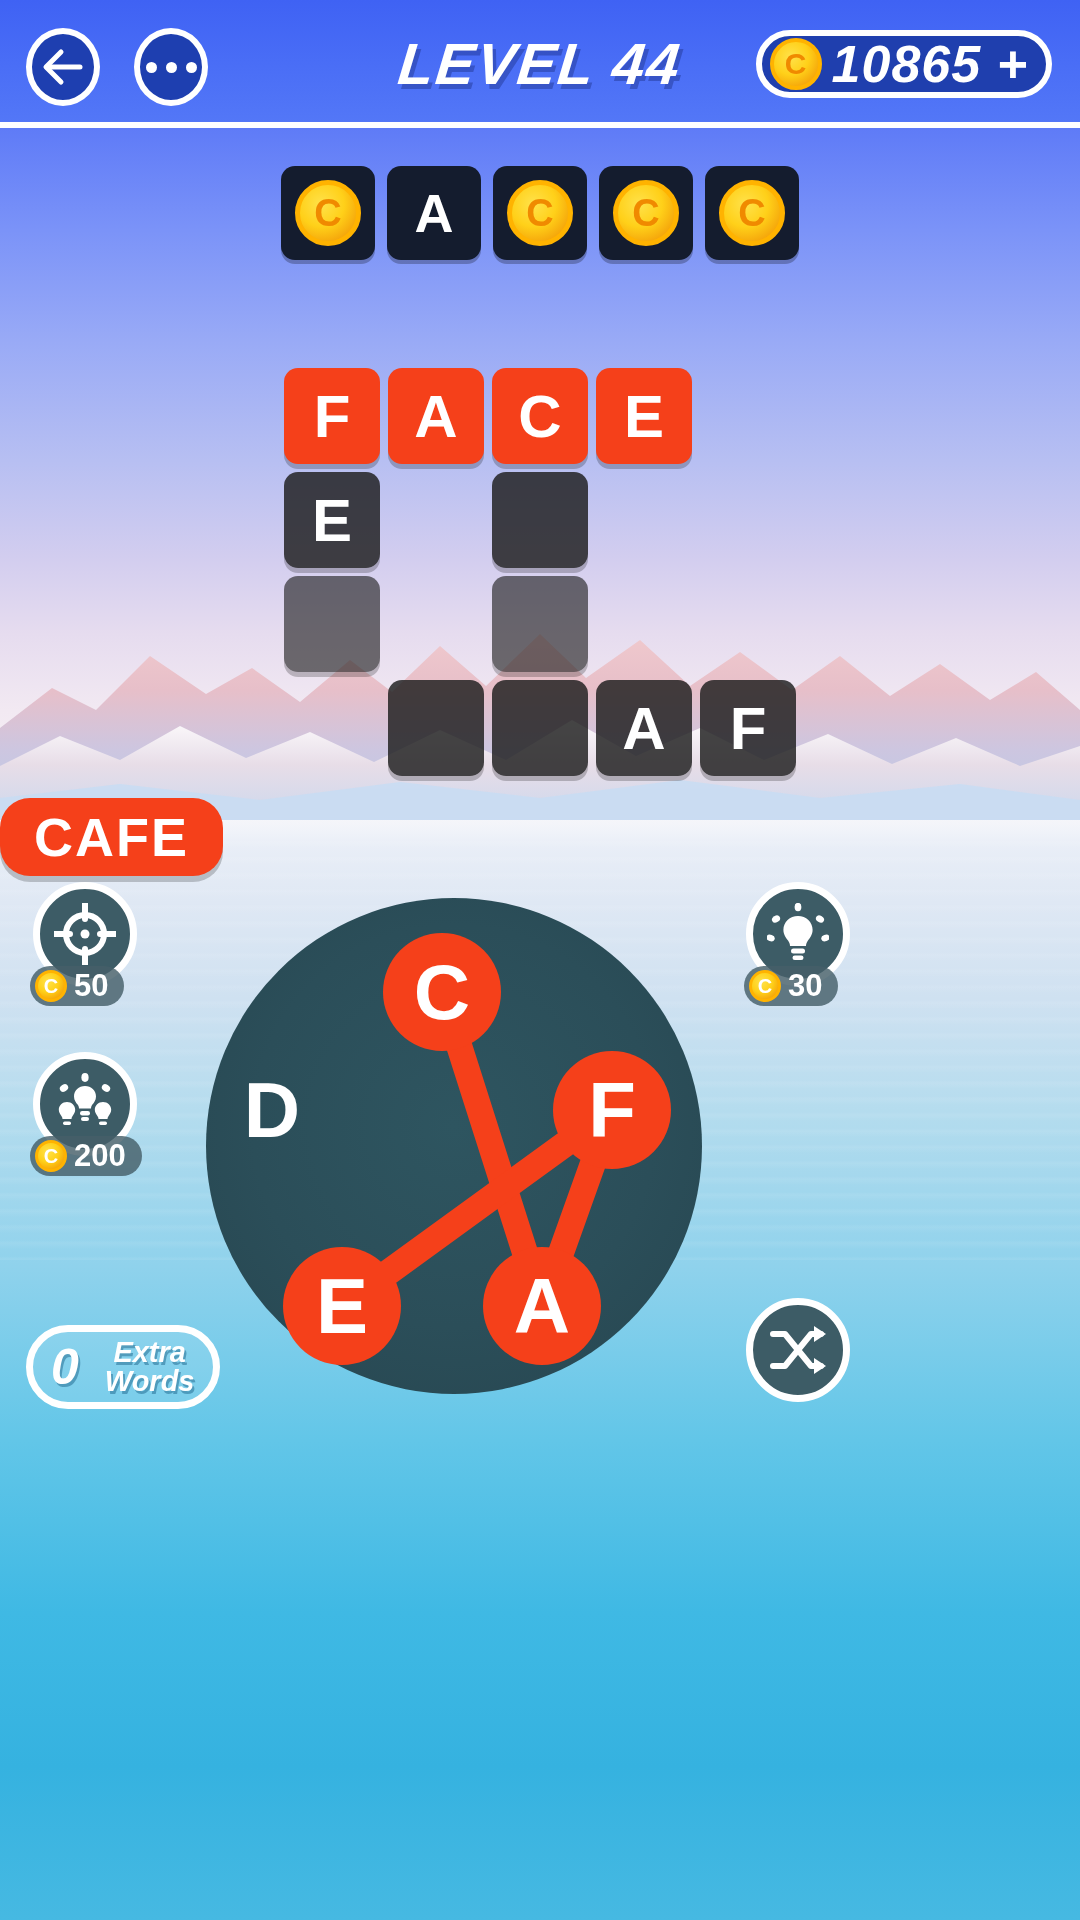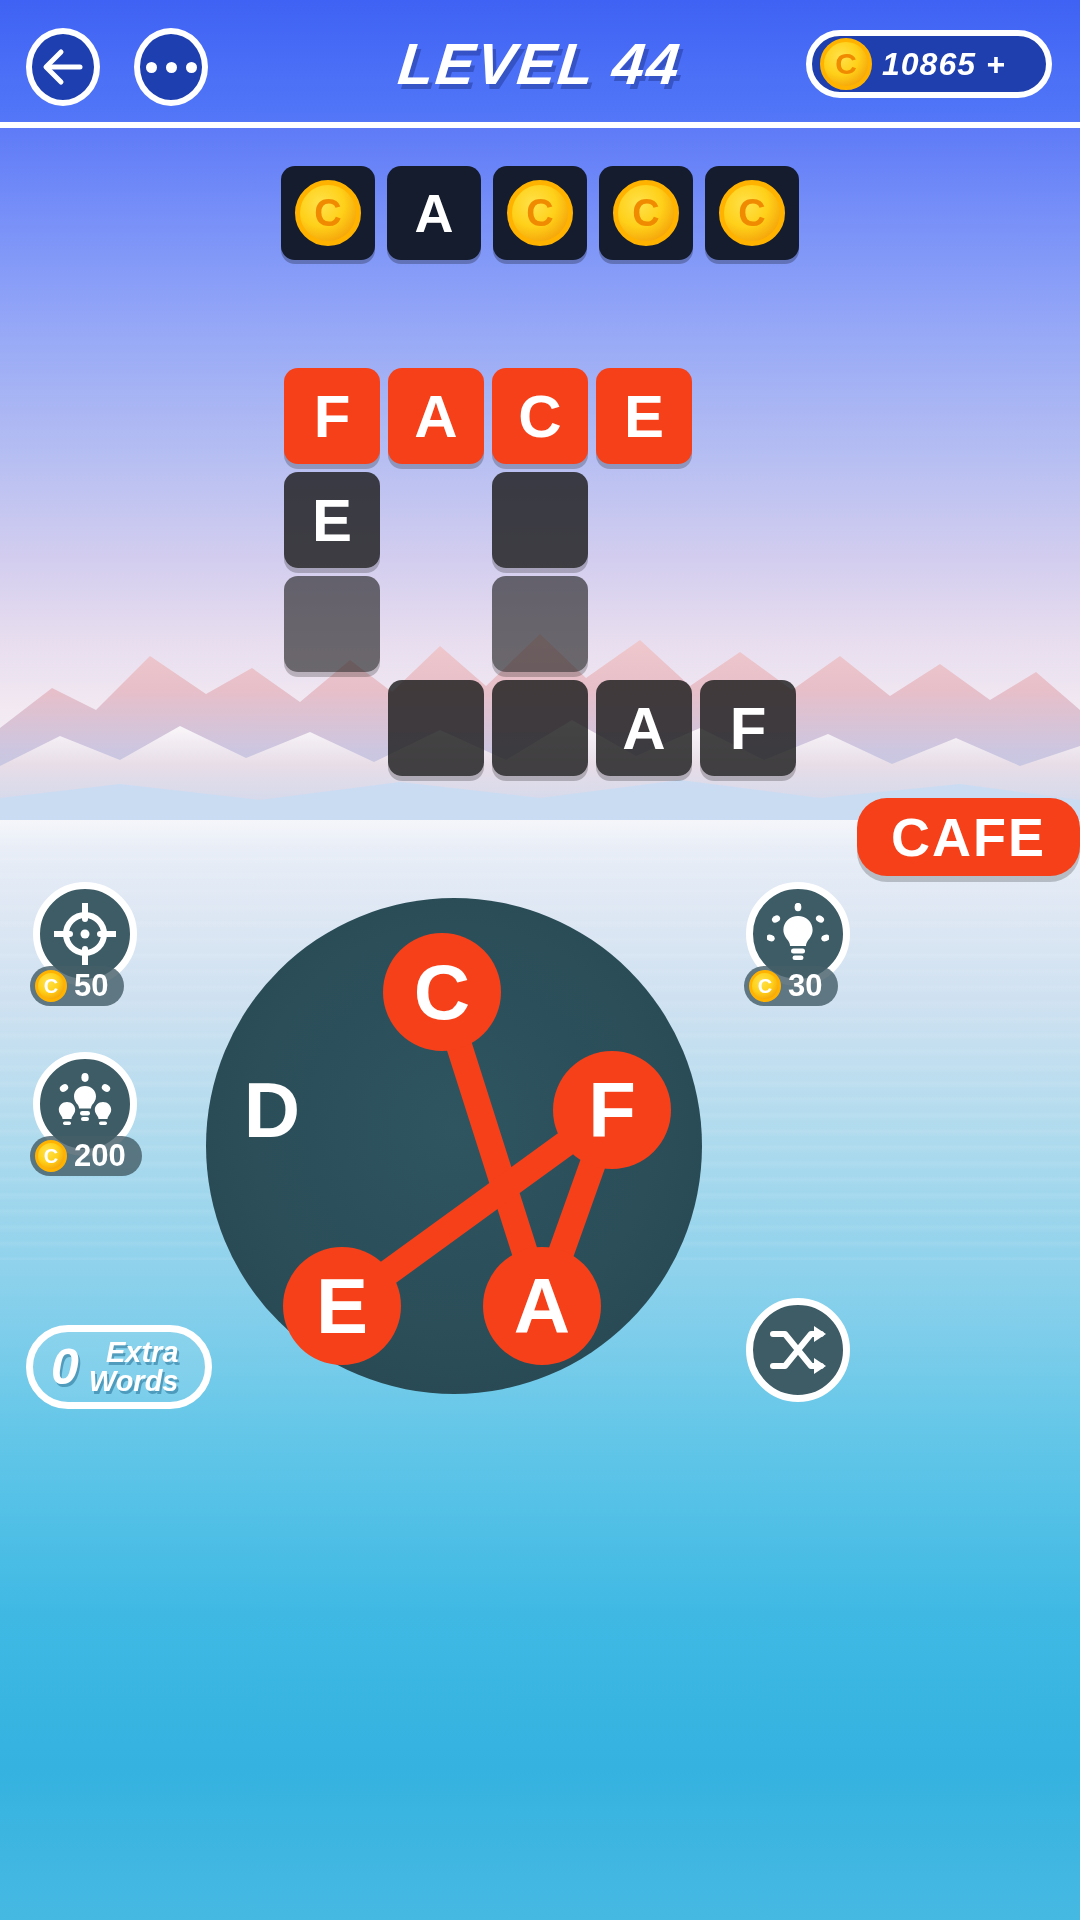--- a/index.html
+++ b/index.html
@@ -98,21 +98,21 @@
   }
   .coin {
     width:52px; height:52px; border-radius:50%;
     background:radial-gradient(circle at 38% 34%, #ffe24a 0%, #ffd019 45%, #f5a60b 78%, #e08b07 100%);
     border:4px solid #ffb300;
     display:flex; align-items:center; justify-content:center;
     color:#f08a00; font-weight:bold; font-size:30px;
     flex:0 0 auto;
   }
   #coin-count {
-    color:#ffffff; font-size:32px; font-weight:bold; font-style:italic;
+    color:#ffffff; font-size:52px; font-weight:bold; font-style:italic;
     letter-spacing:1px; white-space:nowrap;
   }
 
   
   #bonus-row {
     position:absolute; left:0; top:166px; width:1080px;
     display:flex; justify-content:center; gap:12px;
   }
   .bonus-tile {
     width:94px; height:94px; border-radius:14px;
@@ -134,21 +134,21 @@
     font-size:60px; font-weight:bold; color:#ffffff;
     box-shadow:0 5px 0 rgba(0,0,0,.22);
   }
   .cell.solved { background:#f5401a; }
   .cell.empty  { background:rgba(28,28,28,.82); }
   .cell.faint  { background:rgba(28,28,28,.62); }
 
   
   #word-preview {
     position:absolute; left:0; top:798px; width:1080px;
-    display:flex; justify-content:flex-end;
+    display:flex; justify-content:flex-start;
   }
   #word-preview .bubble {
     background:#f5401a;
     border-radius:30px;
     padding:8px 34px;
     color:#ffffff; font-size:54px; font-weight:bold;
     letter-spacing:2px;
     box-shadow:0 6px 0 rgba(0,0,0,.20);
   }
 
@@ -202,22 +202,23 @@
     border:7px solid #ffffff;
     display:flex; align-items:center; gap:10px;
     padding:0 18px;
   }
   #extra-count {
     color:#ffffff; font-size:50px; font-weight:bold; font-style:italic;
     text-shadow:2px 3px 0 rgba(20,90,130,.45);
   }
   #extra-label {
     color:#ffffff; font-size:29px; font-weight:bold; font-style:italic;
-    line-height:1.0; text-align:right;
+    line-height:1.0; text-align:center;
     text-shadow:2px 3px 0 rgba(20,90,130,.45);
+    margin-left:16px;
   }
   #extra-label b { display:block; }
 </style>
 </head>
 <body>
 
 <div id="scene"></div>
 
 <div id="ridge">
   <svg viewBox="0 0 1080 260" preserveAspectRatio="none">

